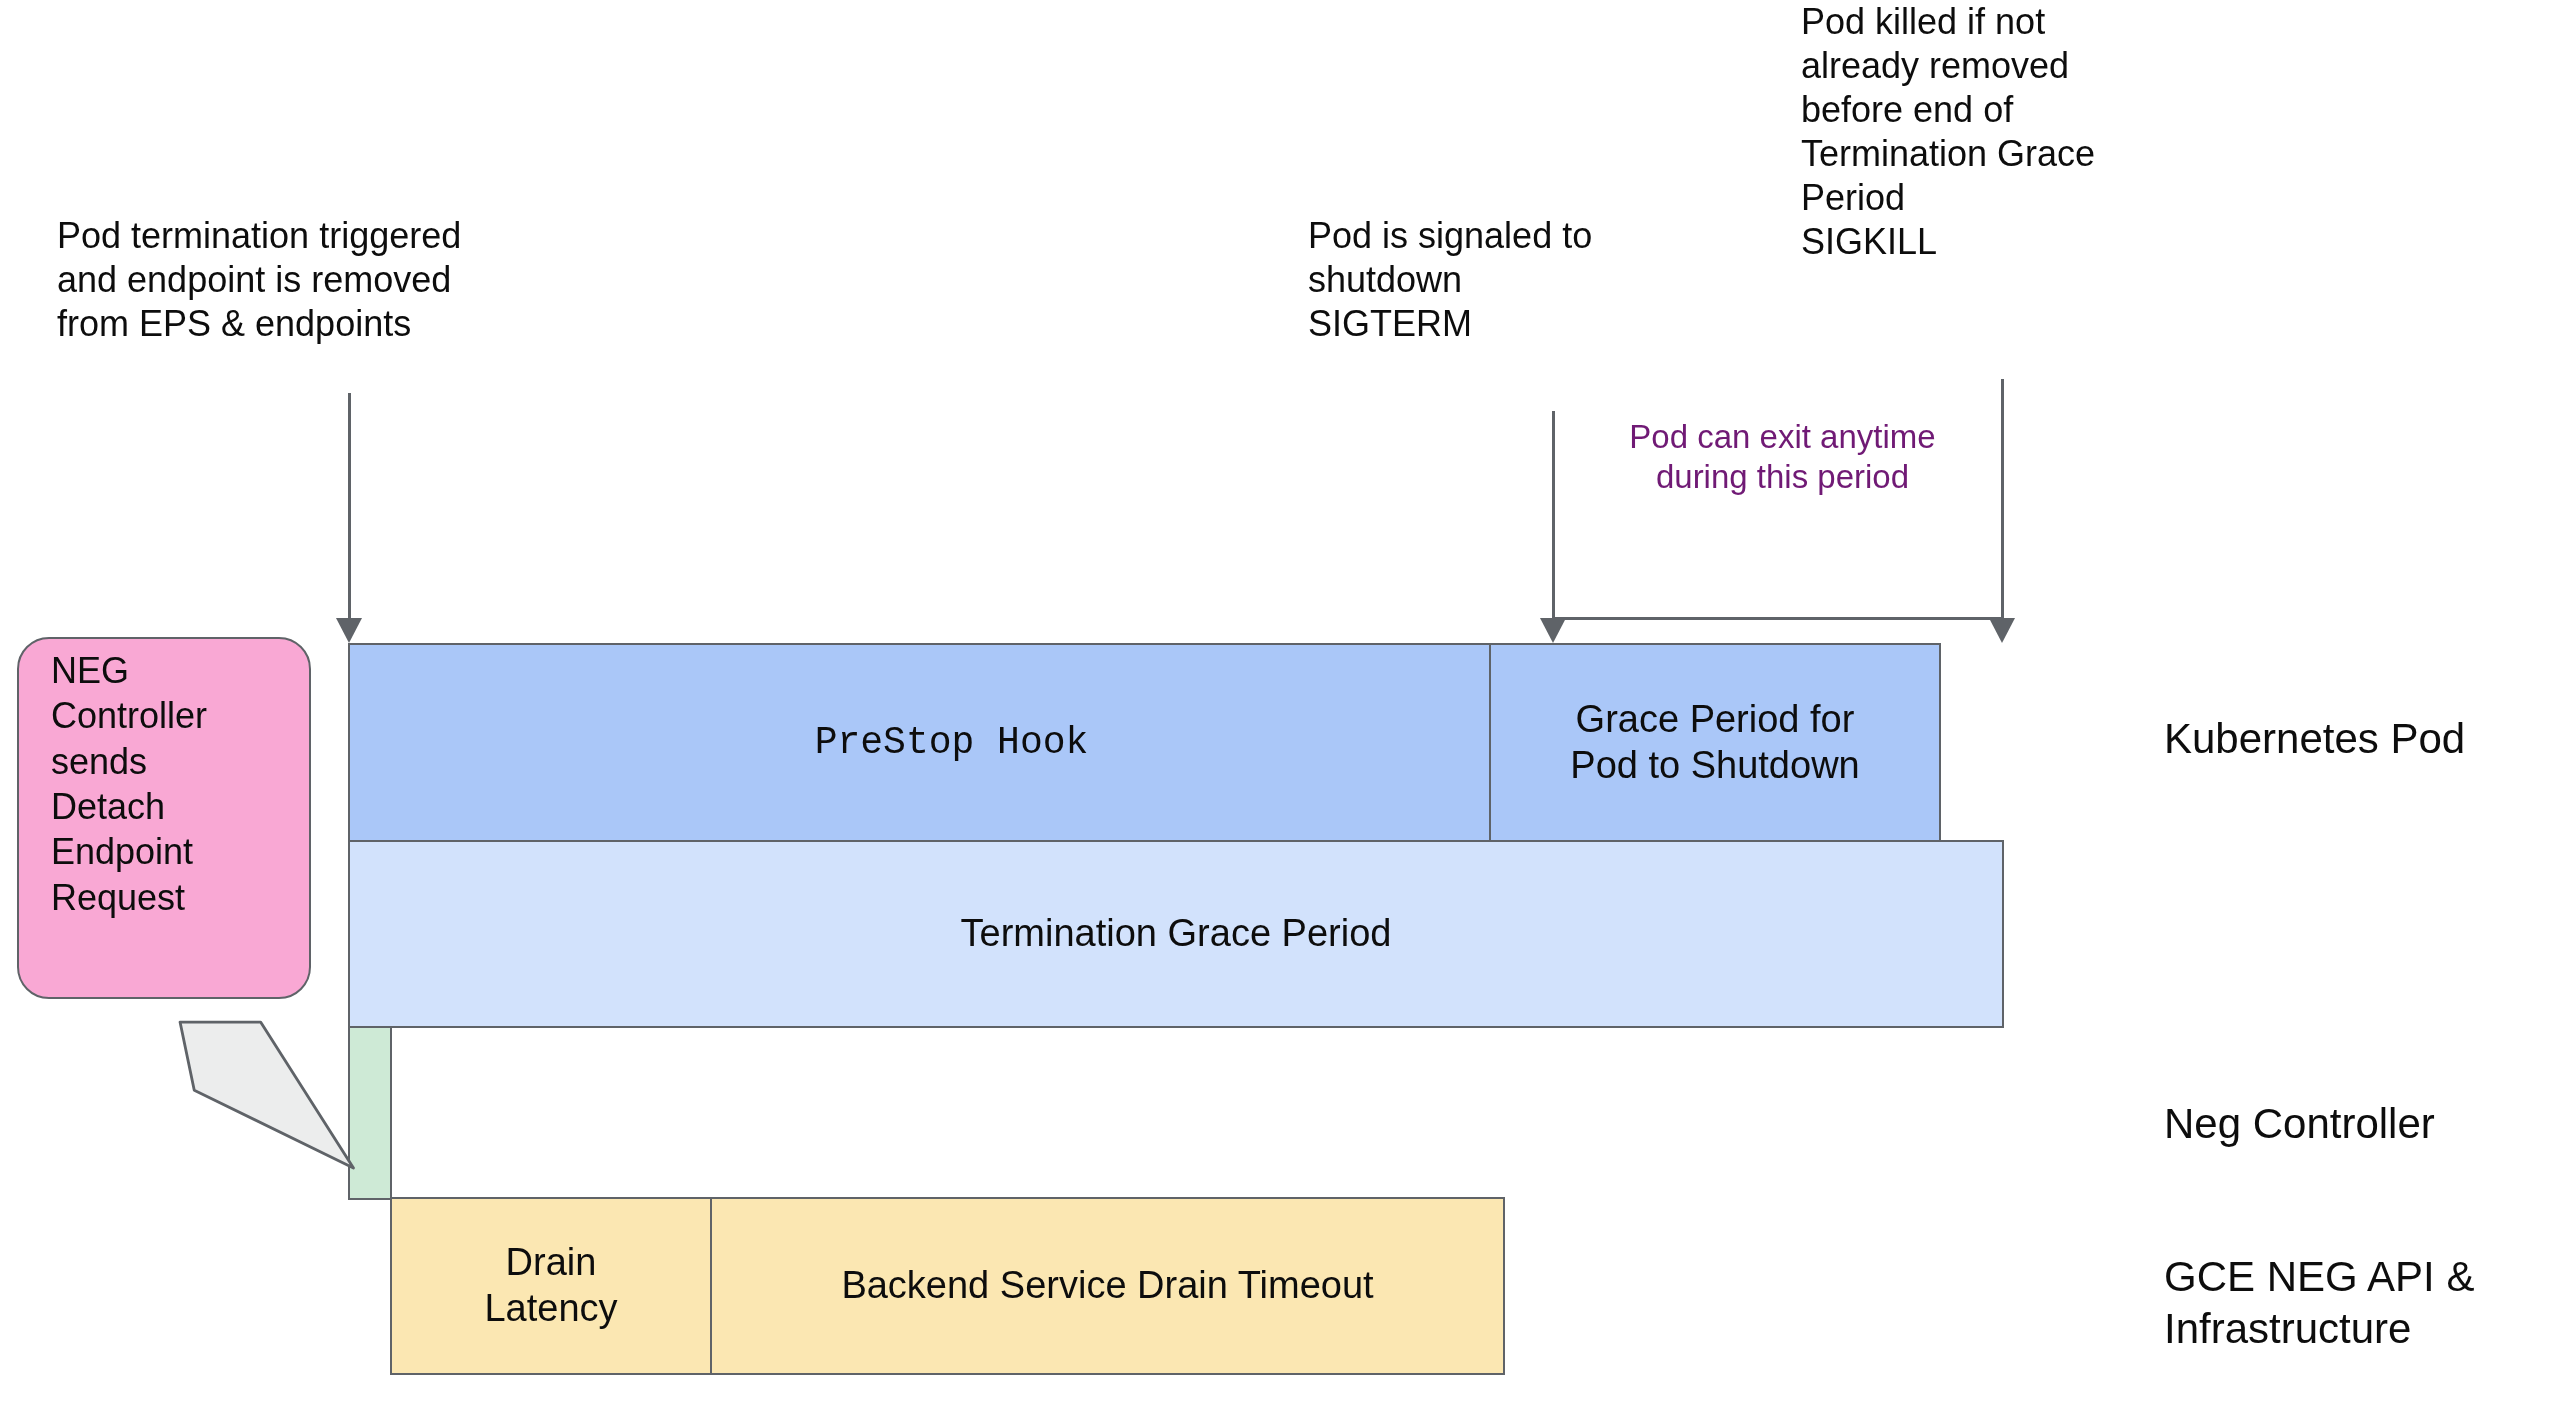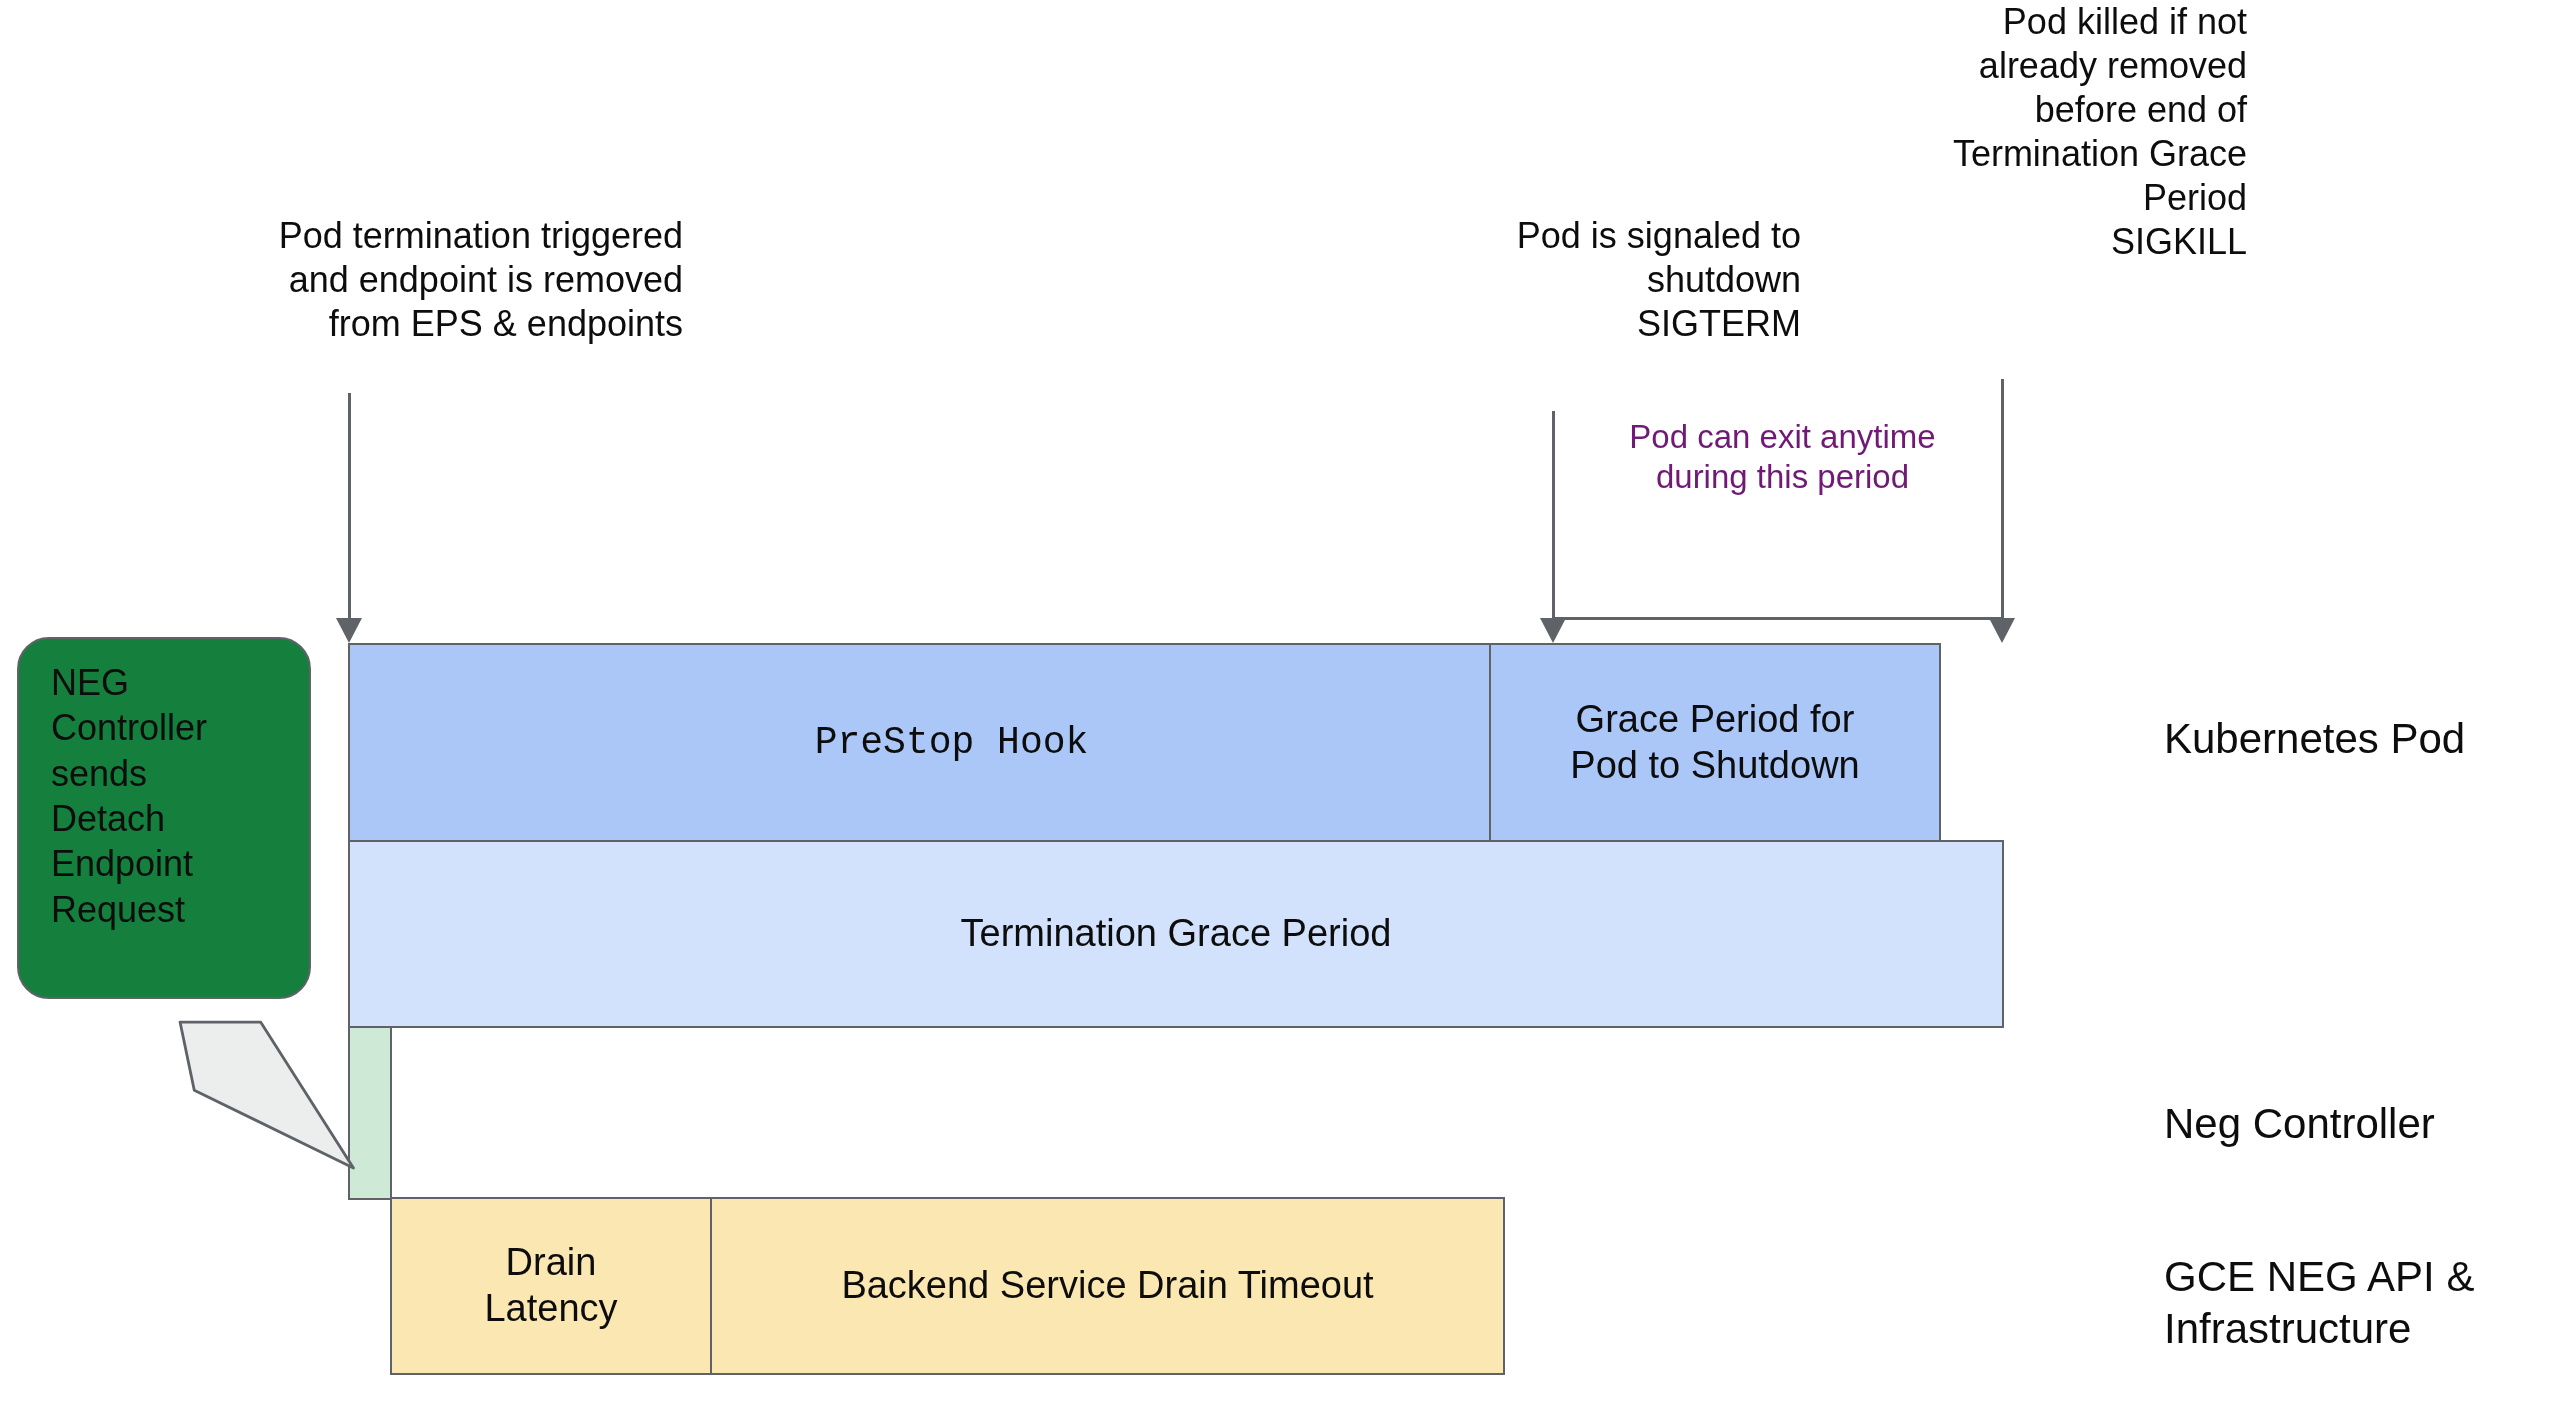--- a/index.html
+++ b/index.html
@@ -15,21 +15,21 @@
     position: relative;
     width: 2576px;
     height: 1406px;
     background: #ffffff;
     overflow: hidden;
   }
 
   
   .anno {
     position: absolute;
-    text-align: right;
+    text-align: left;
     font-size: 36px;
     line-height: 1.22;
     color: #0d0d0d;
     white-space: pre-line;
     font-family: "Liberation Sans", sans-serif;
   }
   .anno-small {
     position: absolute;
     text-align: center;
     font-size: 33px;
@@ -76,28 +76,28 @@
   .bar-prestop   { background: #aac7f8; }
   .bar-grace     { background: #aac7f8; }
   .bar-tgp       { background: #d2e2fc; }
   .bar-neg       { background: #ceead6; }
   .bar-drain     { background: #fbe7b2; }
   .bar-backend   { background: #fbe7b2; }
 
   
   .callout {
     position: absolute;
-    background: #15803d;
+    background: #f9a8d4;
     border: 2.8px solid #5f6368;
     border-radius: 32px;
     box-sizing: border-box;
     font-size: 36px;
     line-height: 1.26;
     color: #0d0d0d;
-    padding: 21px 17px 21px 32px;
+    padding: 9px 17px 21px 32px;
     white-space: pre-line;
   }
   .callout-tail {
     position: absolute;
     pointer-events: none;
   }
 
   
   .legend-label {
     position: absolute;

